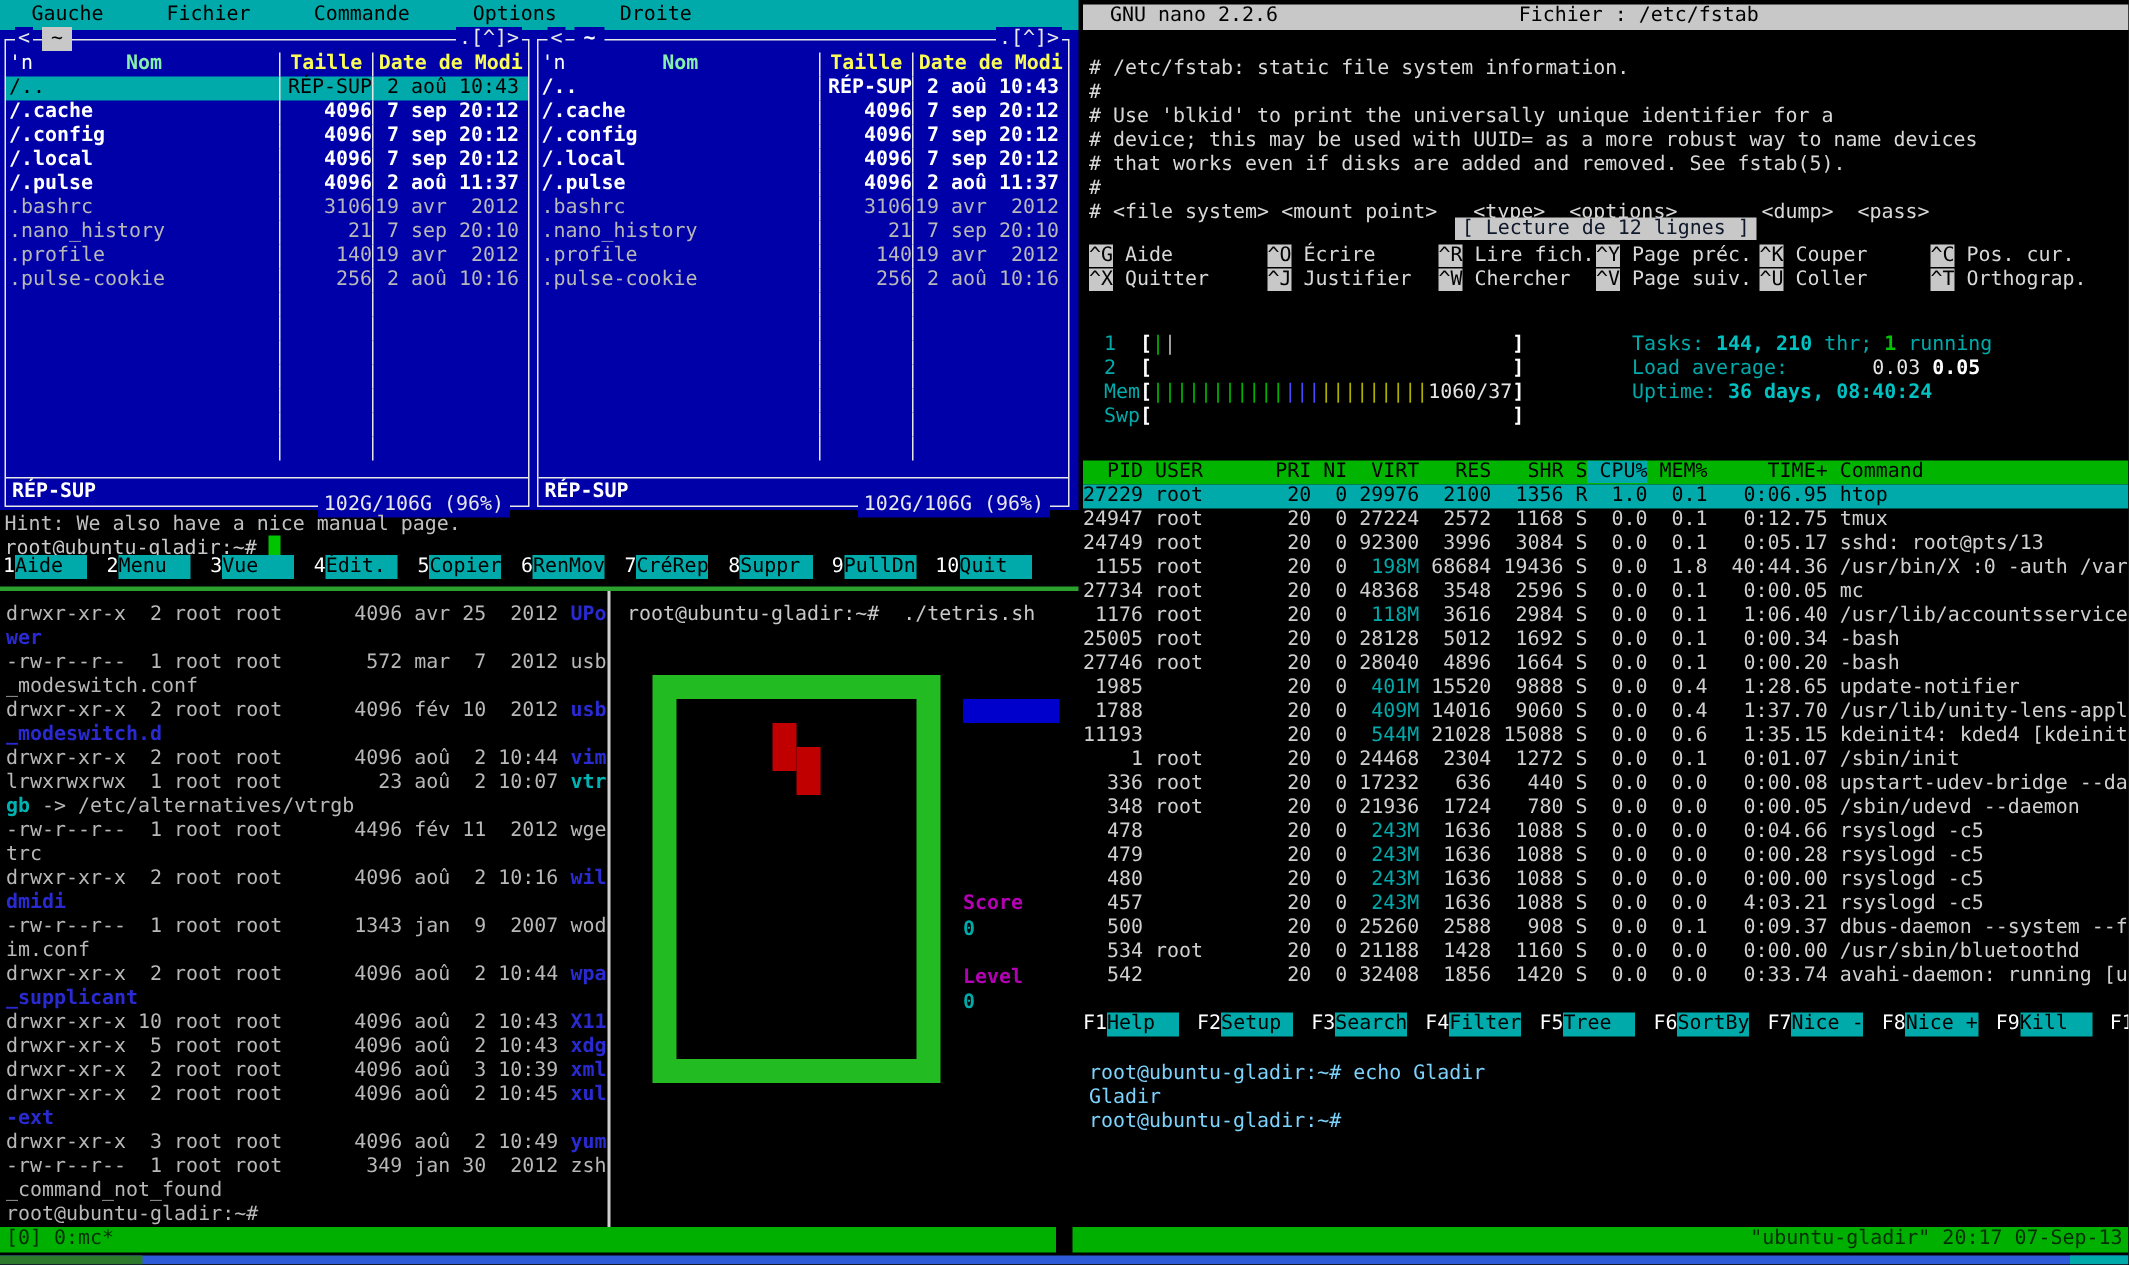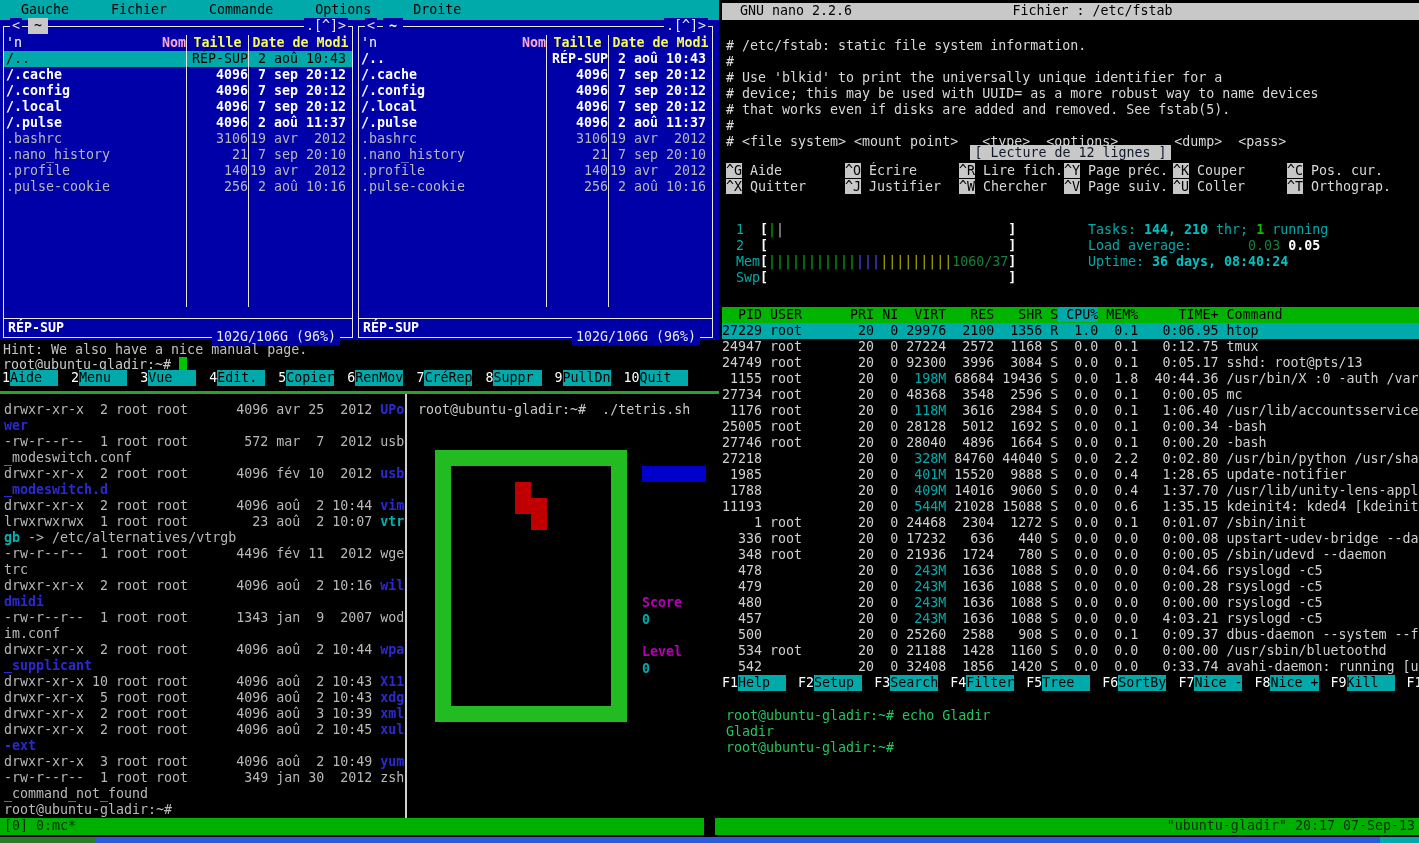--- a/index.html
+++ b/index.html
@@ -7,21 +7,21 @@
     font-family:"DejaVu Sans Mono","Liberation Mono",monospace;font-size:13.3px;line-height:16px;color:#b8b8b8;}
   .pre,.line{white-space:pre;}
   .line{height:16px;overflow:hidden;}
   
   .wb{color:#ffffff;font-weight:bold}
   .cyl{color:#00aaaa}
   .wcy{color:#00c2c2;font-weight:bold}
   .gb{color:#00c400;font-weight:bold}
   .cy{color:#00aaaa}
   .tg{color:#00b400}.tb{color:#4848ff}.ty{color:#b0b000}
-  .gray{color:#15803d}
+  .gray{color:#e5e5e5}
   .d{color:#2a2ad2;font-weight:bold}
   .l{color:#00b2b2;font-weight:bold}
   
   #mc{position:absolute;left:0;top:0;width:719px;height:391px;background:#000;}
   #mc-blue{position:absolute;left:0;top:20px;width:719px;height:320px;background:#0000a8;}
   #mc-menu{position:absolute;left:0;top:0;width:719px;height:20px;background:#00aaaa;color:#000;display:flex;gap:42px;padding-left:21px;box-sizing:border-box;align-items:center;}
   .menu-item{cursor:default}
   .mc-panel{position:absolute;top:26px;height:312px;background:#0000a8;border:1px solid #e8e8e8;box-sizing:border-box;}
   #mc-panel-left{left:3px;width:350px;}
   #mc-panel-right{left:358px;width:355px;}
@@ -31,21 +31,21 @@
   .mc-title.active{background:#c8c8c8;color:#000;font-weight:normal;}
   .mc-topright{position:absolute;right:0;top:0;background:#0000a8;color:#e8e8e8;padding:0 2px;}
   .mc-hdr{position:absolute;left:0;right:0;top:8px;height:16px;display:flex;}
   .mc-rows{position:absolute;left:0;right:0;top:24px;}
   .mc-row{display:flex;height:16px;}
   .mc-cn{flex:1;position:relative;overflow:hidden;white-space:pre;padding-left:2px;}
   .mc-cs{width:62px;border-left:1px solid #e8e8e8;text-align:right;white-space:pre;box-sizing:border-box;}
   .mc-cd{width:104px;border-left:1px solid #e8e8e8;text-align:right;white-space:pre;box-sizing:border-box;padding-right:6px;}
   .mc-hdr .mc-cs,.mc-hdr .mc-cd{text-align:center;color:#f8fc54;font-weight:bold;padding-right:0;}
   .mc-sortmark{position:absolute;left:2px;color:#fff;}
-  .mc-nomlbl{display:block;text-align:right;color:#f9a8d4;font-weight:bold;}
+  .mc-nomlbl{display:block;text-align:center;color:#86efac;font-weight:bold;}
   .mc-dir{color:#ffffff;font-weight:bold;}
   .mc-sel{background:#00aaaa;}
   .mc-sel span{color:#000 !important;font-weight:normal !important;}
   .mc-mini{position:absolute;left:0;right:0;bottom:1px;height:18px;border-top:1px solid #e8e8e8;color:#fff;font-weight:bold;padding:1px 0 0 4px;box-sizing:border-box;}
   .mc-usage{position:absolute;right:12px;bottom:-8px;background:#0000a8;color:#e8e8e8;padding:0 4px;}
   #mc-hint{position:absolute;left:3px;top:342px;color:#c0c0c0;}
   #mc-prompt{position:absolute;left:3px;top:357px;color:#c8c8c8;}
   .cursor{display:inline-block;width:8px;height:14px;background:#00c400;vertical-align:-2px;}
   .fkbar{position:absolute;display:flex;}
   #mc-fkeys{left:2px;top:370px;width:715px;gap:13px;}
@@ -88,21 +88,21 @@
   #htop-meters{position:absolute;left:6px;top:7px;}
   #htop-info{position:absolute;left:366px;top:7px;}
   #htop-table{position:absolute;left:0;top:92px;width:697px;}
   .ht-hdr{background:#00b400;color:#000;}
   .ht-hdr .ht-sort{background:#00aaaa;}
   .ht-sel{background:#00aaaa;color:#000;}
   .ht-sel span{color:#000 !important;}
   .ht-row{color:#d0d0d0;}
   #htop-fkeys{left:0;top:460px;width:697px;gap:12px;position:absolute;display:flex;}
   
-  #term{position:absolute;left:726px;top:708px;width:690px;color:#22c55e;}
+  #term{position:absolute;left:726px;top:708px;width:690px;color:#7dd3fc;}
 </style>
 </head>
 <body>
 
 <div id="screen">
 
   <div id="mc">
     <div id="mc-blue"></div>
     <div id="mc-menu">
         <span class="menu-item">Gauche</span>
@@ -445,21 +445,20 @@
     <div id="htop-table">
         <div class="line ht-hdr"><span>  PID</span><span> USER     </span><span> PRI</span><span> NI</span><span>  VIRT</span><span>   RES</span><span>   SHR</span><span> S</span><span class="ht-sort"> CPU%</span><span> MEM%</span><span>     TIME+</span><span> Command</span></div>
         <div class="line ht-sel"><span>27229</span><span> root     </span><span>  20</span><span>  0</span><span> 29976</span><span>  2100</span><span>  1356</span><span> R</span><span>  1.0</span><span>  0.1</span><span>   0:06.95</span><span> htop</span></div>
         <div class="line ht-row"><span>24947</span><span> root     </span><span>  20</span><span>  0</span><span> 27224</span><span>  2572</span><span>  1168</span><span> S</span><span>  0.0</span><span>  0.1</span><span>   0:12.75</span><span> tmux</span></div>
         <div class="line ht-row"><span>24749</span><span> root     </span><span>  20</span><span>  0</span><span> 92300</span><span>  3996</span><span>  3084</span><span> S</span><span>  0.0</span><span>  0.1</span><span>   0:05.17</span><span> sshd: root@pts/13</span></div>
         <div class="line ht-row"><span> 1155</span><span> root     </span><span>  20</span><span>  0</span><span class="cy">  198M</span><span> 68684</span><span> 19436</span><span> S</span><span>  0.0</span><span>  1.8</span><span>  40:44.36</span><span> /usr/bin/X :0 -auth /var</span></div>
         <div class="line ht-row"><span>27734</span><span> root     </span><span>  20</span><span>  0</span><span> 48368</span><span>  3548</span><span>  2596</span><span> S</span><span>  0.0</span><span>  0.1</span><span>   0:00.05</span><span> mc</span></div>
         <div class="line ht-row"><span> 1176</span><span> root     </span><span>  20</span><span>  0</span><span class="cy">  118M</span><span>  3616</span><span>  2984</span><span> S</span><span>  0.0</span><span>  0.1</span><span>   1:06.40</span><span> /usr/lib/accountsservice</span></div>
         <div class="line ht-row"><span>25005</span><span> root     </span><span>  20</span><span>  0</span><span> 28128</span><span>  5012</span><span>  1692</span><span> S</span><span>  0.0</span><span>  0.1</span><span>   0:00.34</span><span> -bash</span></div>
         <div class="line ht-row"><span>27746</span><span> root     </span><span>  20</span><span>  0</span><span> 28040</span><span>  4896</span><span>  1664</span><span> S</span><span>  0.0</span><span>  0.1</span><span>   0:00.20</span><span> -bash</span></div>
-        <div class="line ht-row"><span>27218</span><span>          </span><span>  20</span><span>  0</span><span class="cy">  328M</span><span> 84760</span><span> 44040</span><span> S</span><span>  0.0</span><span>  2.2</span><span>   0:02.80</span><span> /usr/bin/python /usr/sha</span></div>
         <div class="line ht-row"><span> 1985</span><span>          </span><span>  20</span><span>  0</span><span class="cy">  401M</span><span> 15520</span><span>  9888</span><span> S</span><span>  0.0</span><span>  0.4</span><span>   1:28.65</span><span> update-notifier</span></div>
         <div class="line ht-row"><span> 1788</span><span>          </span><span>  20</span><span>  0</span><span class="cy">  409M</span><span> 14016</span><span>  9060</span><span> S</span><span>  0.0</span><span>  0.4</span><span>   1:37.70</span><span> /usr/lib/unity-lens-appl</span></div>
         <div class="line ht-row"><span>11193</span><span>          </span><span>  20</span><span>  0</span><span class="cy">  544M</span><span> 21028</span><span> 15088</span><span> S</span><span>  0.0</span><span>  0.6</span><span>   1:35.15</span><span> kdeinit4: kded4 [kdeinit</span></div>
         <div class="line ht-row"><span>    1</span><span> root     </span><span>  20</span><span>  0</span><span> 24468</span><span>  2304</span><span>  1272</span><span> S</span><span>  0.0</span><span>  0.1</span><span>   0:01.07</span><span> /sbin/init</span></div>
         <div class="line ht-row"><span>  336</span><span> root     </span><span>  20</span><span>  0</span><span> 17232</span><span>   636</span><span>   440</span><span> S</span><span>  0.0</span><span>  0.0</span><span>   0:00.08</span><span> upstart-udev-bridge --da</span></div>
         <div class="line ht-row"><span>  348</span><span> root     </span><span>  20</span><span>  0</span><span> 21936</span><span>  1724</span><span>   780</span><span> S</span><span>  0.0</span><span>  0.0</span><span>   0:00.05</span><span> /sbin/udevd --daemon</span></div>
         <div class="line ht-row"><span>  478</span><span>          </span><span>  20</span><span>  0</span><span class="cy">  243M</span><span>  1636</span><span>  1088</span><span> S</span><span>  0.0</span><span>  0.0</span><span>   0:04.66</span><span> rsyslogd -c5</span></div>
         <div class="line ht-row"><span>  479</span><span>          </span><span>  20</span><span>  0</span><span class="cy">  243M</span><span>  1636</span><span>  1088</span><span> S</span><span>  0.0</span><span>  0.0</span><span>   0:00.28</span><span> rsyslogd -c5</span></div>
         <div class="line ht-row"><span>  480</span><span>          </span><span>  20</span><span>  0</span><span class="cy">  243M</span><span>  1636</span><span>  1088</span><span> S</span><span>  0.0</span><span>  0.0</span><span>   0:00.00</span><span> rsyslogd -c5</span></div>
         <div class="line ht-row"><span>  457</span><span>          </span><span>  20</span><span>  0</span><span class="cy">  243M</span><span>  1636</span><span>  1088</span><span> S</span><span>  0.0</span><span>  0.0</span><span>   4:03.21</span><span> rsyslogd -c5</span></div>

